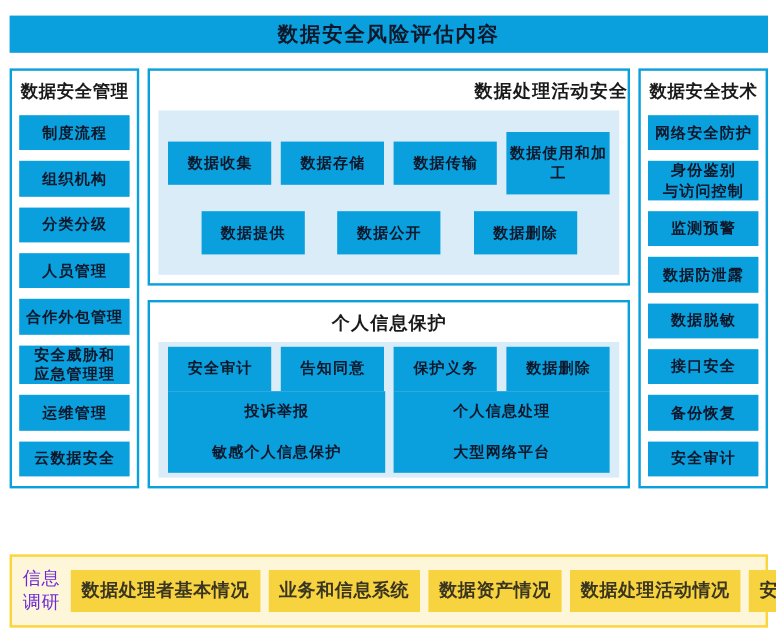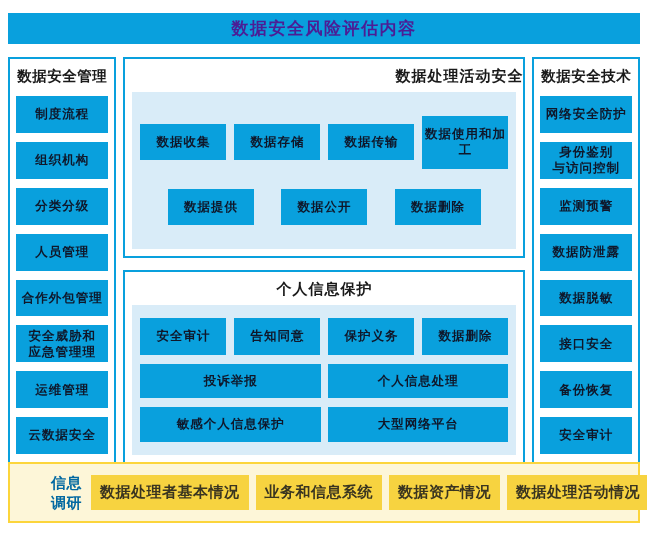--- a/index.html
+++ b/index.html
@@ -7,25 +7,25 @@
   .canvas {
     position:relative; width:647px; height:536px; background:#ffffff;
     font-family:"Liberation Sans","DejaVu Sans",sans-serif; overflow:hidden;
   }
   :root {
     --blue:#09a0dd; --light-blue:#d9ecf8; --dark:#1a1a1a;
     --gold:#f7d340; --light-gold:#fdf6d8; --gold-border:#fcd53b;
   }
   .banner {
     position:absolute; left:8px; top:13px; width:632px; height:31px;
-    background:var(--blue); color:#4c1d95; font-size:17px; font-weight:bold;
+    background:var(--blue); color:#0f172a; font-size:17px; font-weight:bold;
     display:flex; align-items:center; justify-content:center; letter-spacing:1.5px;
   }
   .main {
-    position:absolute; left:8px; top:57px; width:632px; height:407px;
+    position:absolute; left:8px; top:57px; width:632px; height:350px;
     display:flex; gap:7px;
   }
   .side-col {
     border:2px solid var(--blue); background:#ffffff;
     display:flex; flex-direction:column; padding:5px 6px 8px; gap:9px;
   }
   .side-col.left { width:113px; }
   .side-col.right { width:112px; }
   .col-title {
     color:var(--dark); font-size:14.5px; font-weight:bold; text-align:center;
@@ -58,22 +58,22 @@
   .brow.grow4 .node.wide { flex:1.25; }
   .brow.spread3 { justify-content:space-evenly; }
   .brow.half { gap:7px; }
   .brow.half .node { flex:1; padding:9px 2px; }
   .bottom {
     position:absolute; left:8px; top:462px; width:632px; height:61px;
     background:var(--light-gold); border:2px solid var(--gold-border);
     display:flex; align-items:center; padding:0 9px; gap:7px;
   }
   .bottom-title {
-    color:#0369a1; font-size:15px; font-weight:bold; white-space:pre-line;
-    line-height:1.3; flex:0 0 auto; margin-right:2px; letter-spacing:0.5px;margin-left:32px;
+    color:#6d28d9; font-size:15px; font-weight:normal; white-space:pre-line;
+    line-height:1.3; flex:0 0 auto; margin-right:2px; letter-spacing:0.5px;
   }
   .ynode {
     background:var(--gold); color:#3a3520; font-weight:bold; font-size:15px;
     padding:8px 9px; text-align:center; letter-spacing:0.5px; flex:0 0 auto;
   }
 </style>
 </head>
 <body>
 
 <div class="canvas">

